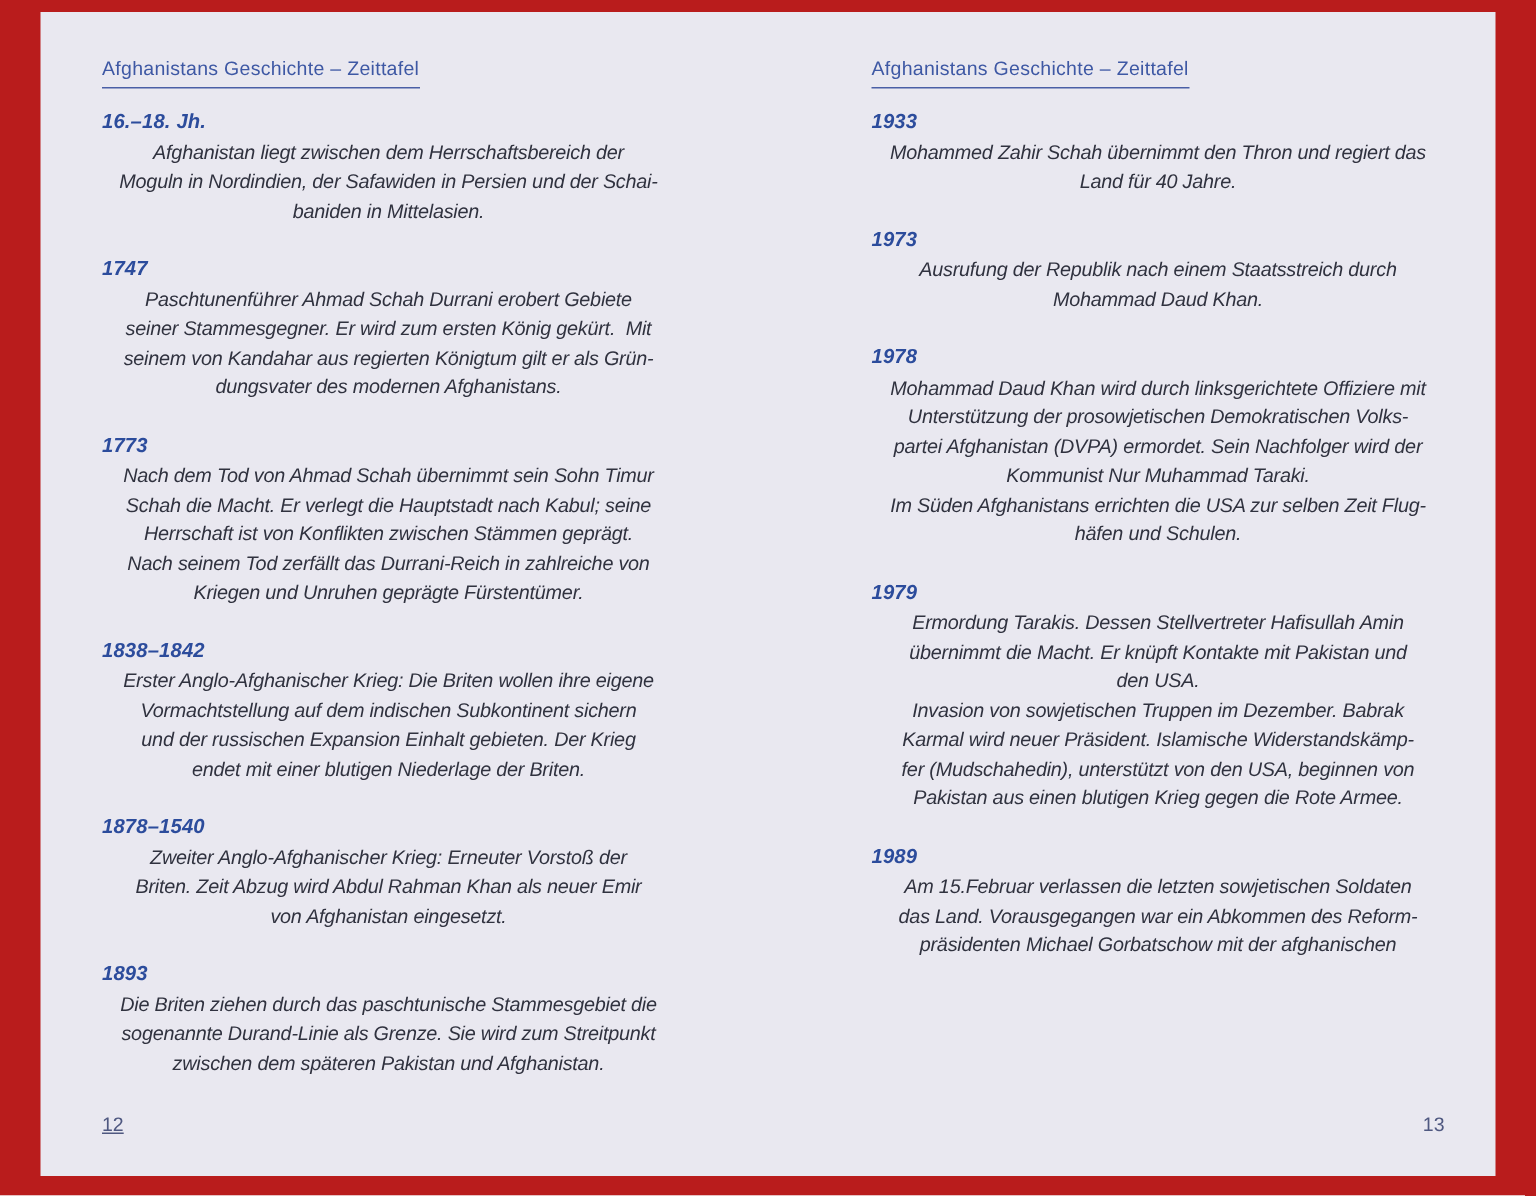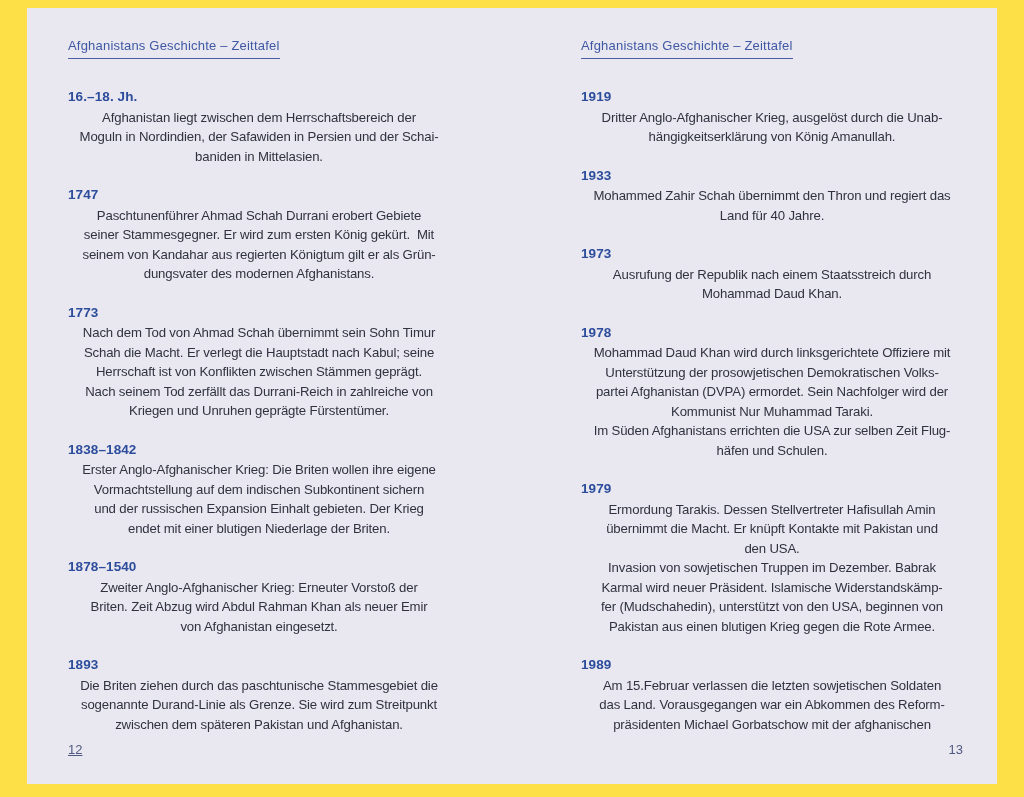--- a/index.html
+++ b/index.html
@@ -8,21 +8,21 @@
     width: 1024px;
     height: 797px;
     font-family: "Liberation Sans", "DejaVu Sans", sans-serif;
     background: #fbfbfc;
     overflow: hidden;
   }
   .frame {
     position: relative;
     width: 1024px;
     height: 797px;
-    background: #fde047;
+    background: #b91c1c;
   }
   .spread {
     position: absolute;
     left: 27px;
     top: 8px;
     right: 27px;
     bottom: 13px;
     background: #e9e8f0;
   }
   .page {
@@ -40,21 +40,21 @@
     line-height: 16px;
     color: #3e58a4;
     letter-spacing: 0.2px;
   }
   .running-head span {
     display: inline-block;
     padding-bottom: 4px;
     border-bottom: 1px solid #4a5fa6;
   }
 
-  .entries { margin-top: 28px; }
+  .entries { margin-top: 12px; font-style: italic; }
 
   .entry { margin: 0 0 19px 0; }
 
   .year {
     margin: 0 0 0.5px 0;
     font-size: 13.5px;
     font-weight: 700;
     line-height: 20px;
     color: #2c4c9c;
     letter-spacing: 0.1px;
@@ -133,25 +133,20 @@
       </div>
       <div class="page-number num-left">12</div>
     </section>
 
     <section class="page right">
       <div class="running-head">
         <span>Afghanistans Geschichte – Zeittafel</span>
       </div>
       <div class="entries">
         <article class="entry">
-          <h3 class="year">1919</h3>
-          <p class="body">Dritter Anglo-Afghanischer Krieg, ausgelöst durch die Unab-
-hängigkeitserklärung von König Amanullah.</p>
-        </article>
-        <article class="entry">
           <h3 class="year">1933</h3>
           <p class="body">Mohammed Zahir Schah übernimmt den Thron und regiert das
 Land für 40 Jahre.</p>
         </article>
         <article class="entry">
           <h3 class="year">1973</h3>
           <p class="body">Ausrufung der Republik nach einem Staatsstreich durch
 Mohammad Daud Khan.</p>
         </article>
         <article class="entry">

